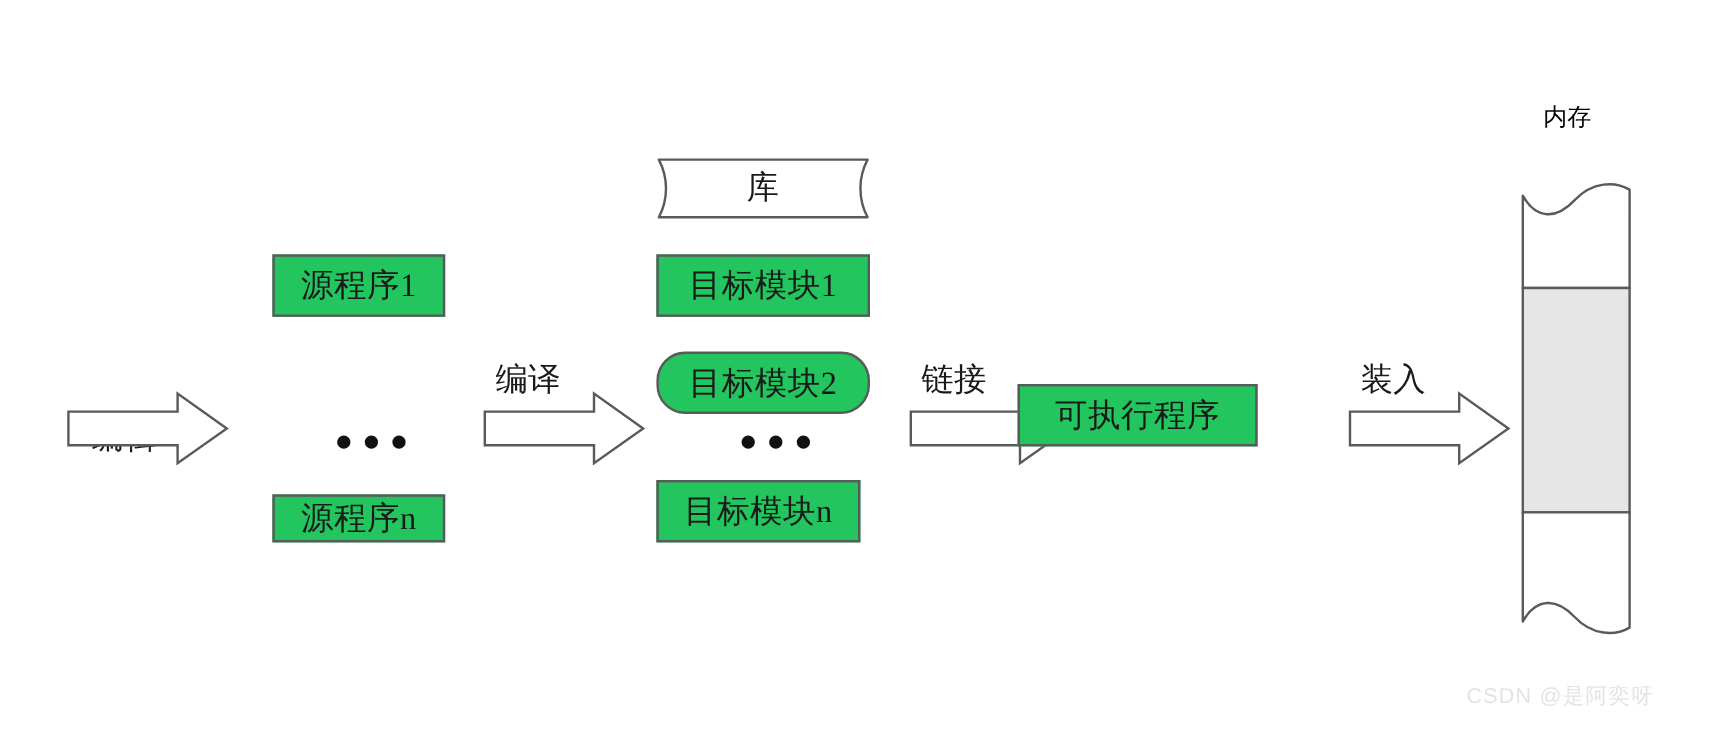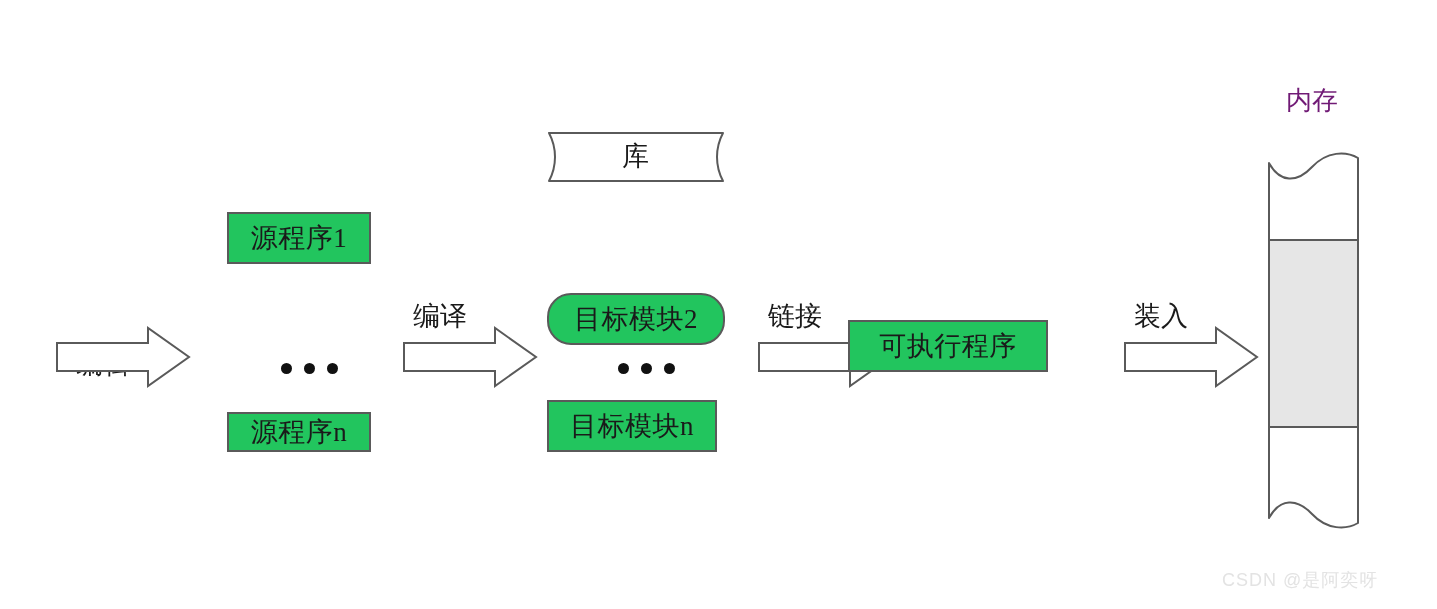--- a/index.html
+++ b/index.html
@@ -54,24 +54,24 @@
     height: 11px;
     border-radius: 50%;
     background: #111111;
   }
   .shape-svg {
     position: absolute;
     overflow: visible;
   }
   .mem-title {
     position: absolute;
-    font-size: 26px;
+    font-size: 20px;
     line-height: 1;
     white-space: nowrap;
-    color: #701a75;
+    color: #000000;
   }
   .lib-label {
     position: absolute;
     font-size: 27px;
     line-height: 1;
     white-space: nowrap;
     color: #1a1a1a;
   }
   .watermark {
     position: absolute;
@@ -107,20 +107,21 @@
   <div class="stage-label" style="left:413px; top:303px;">编译</div>
   <svg class="shape-svg" style="left:403px; top:327px;" width="134" height="60" viewBox="0 0 134 60">
     <polygon points="1,16 92,16 92,1 133,30 92,59 92,44 1,44" fill="#ffffff" stroke="#5a5a5a" stroke-width="2" stroke-linejoin="miter"></polygon>
   </svg>
 
   <svg class="shape-svg" style="left:541px; top:128px;" width="190" height="58" viewBox="0 0 190 58">
     <path d="M 8,5 L 182,5 C 174,20 174,38 182,53 L 8,53 C 16,38 16,20 8,5 Z" fill="#ffffff" stroke="#5a5a5a" stroke-width="2" stroke-linejoin="round"></path>
   </svg>
   <div class="lib-label" style="left:622px; top:143px;">库</div>
 
+  <div class="node-box" style="left:547px; top:212px; width:178px; height:52px;">目标模块1</div>
 
   <div class="node-box" style="left:547px; top:293px; width:178px; height:52px;border-radius:24px;">目标模块2</div>
 
   <div class="ellipsis-dots" style="left:618px; top:363px;">
     <i></i>
       <i></i>
       <i></i>
   </div>
 
   <div class="node-box" style="left:547px; top:400px; width:170px; height:52px;">目标模块n</div>

